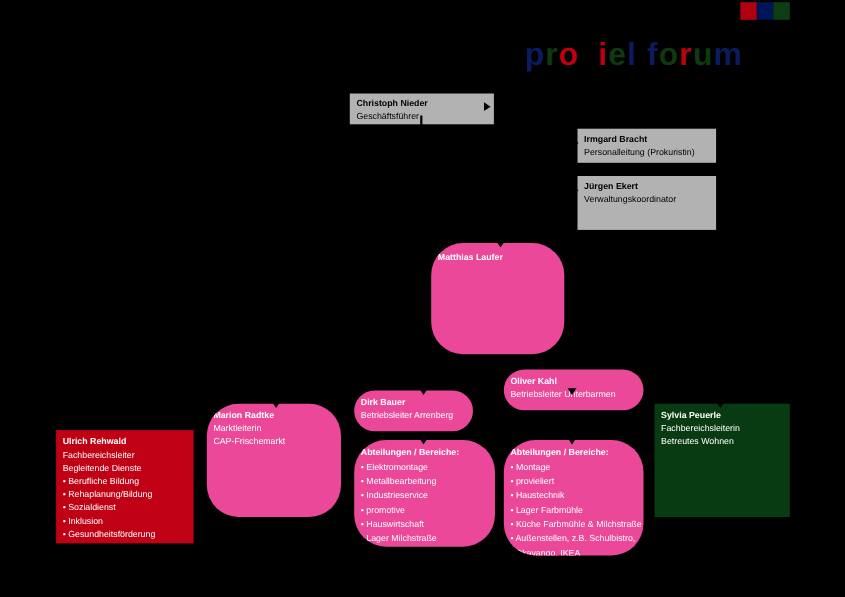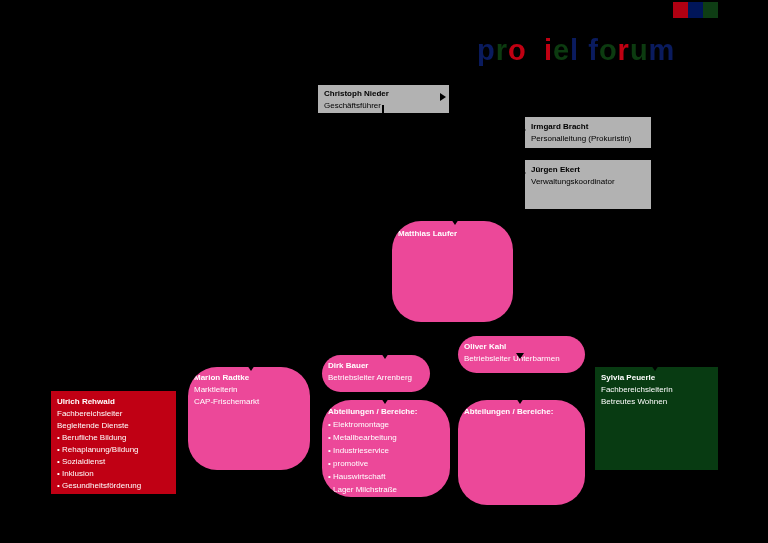--- a/index.html
+++ b/index.html
@@ -124,20 +124,29 @@
 
   <div class="box navy" id="box-kahl">
     <div class="bname">Oliver Kahl</div>
     <div>
         <div class="line">Betriebsleiter Unterbarmen</div>
       </div>
   </div>
 
   <div class="box navy" id="box-kahl-depts">
     <div class="bname">Abteilungen / Bereiche:</div>
+    <div>
+        <div class="line">• Montage</div>
+        <div class="line">• provieliert</div>
+        <div class="line">• Haustechnik</div>
+        <div class="line">• Lager Farbmühle</div>
+        <div class="line">• Küche Farbmühle &amp; Milchstraße</div>
+        <div class="line">• Außenstellen, z.B. Schulbistro,</div>
+        <div class="line">  Okavango, IKEA</div>
+      </div>
   </div>
 
   <div class="box green" id="box-peuerle">
     <div class="bname">Sylvia Peuerle</div>
     <div>
         <div class="line">Fachbereichsleiterin</div>
         <div class="line">Betreutes Wohnen</div>
       </div>
   </div>
 

